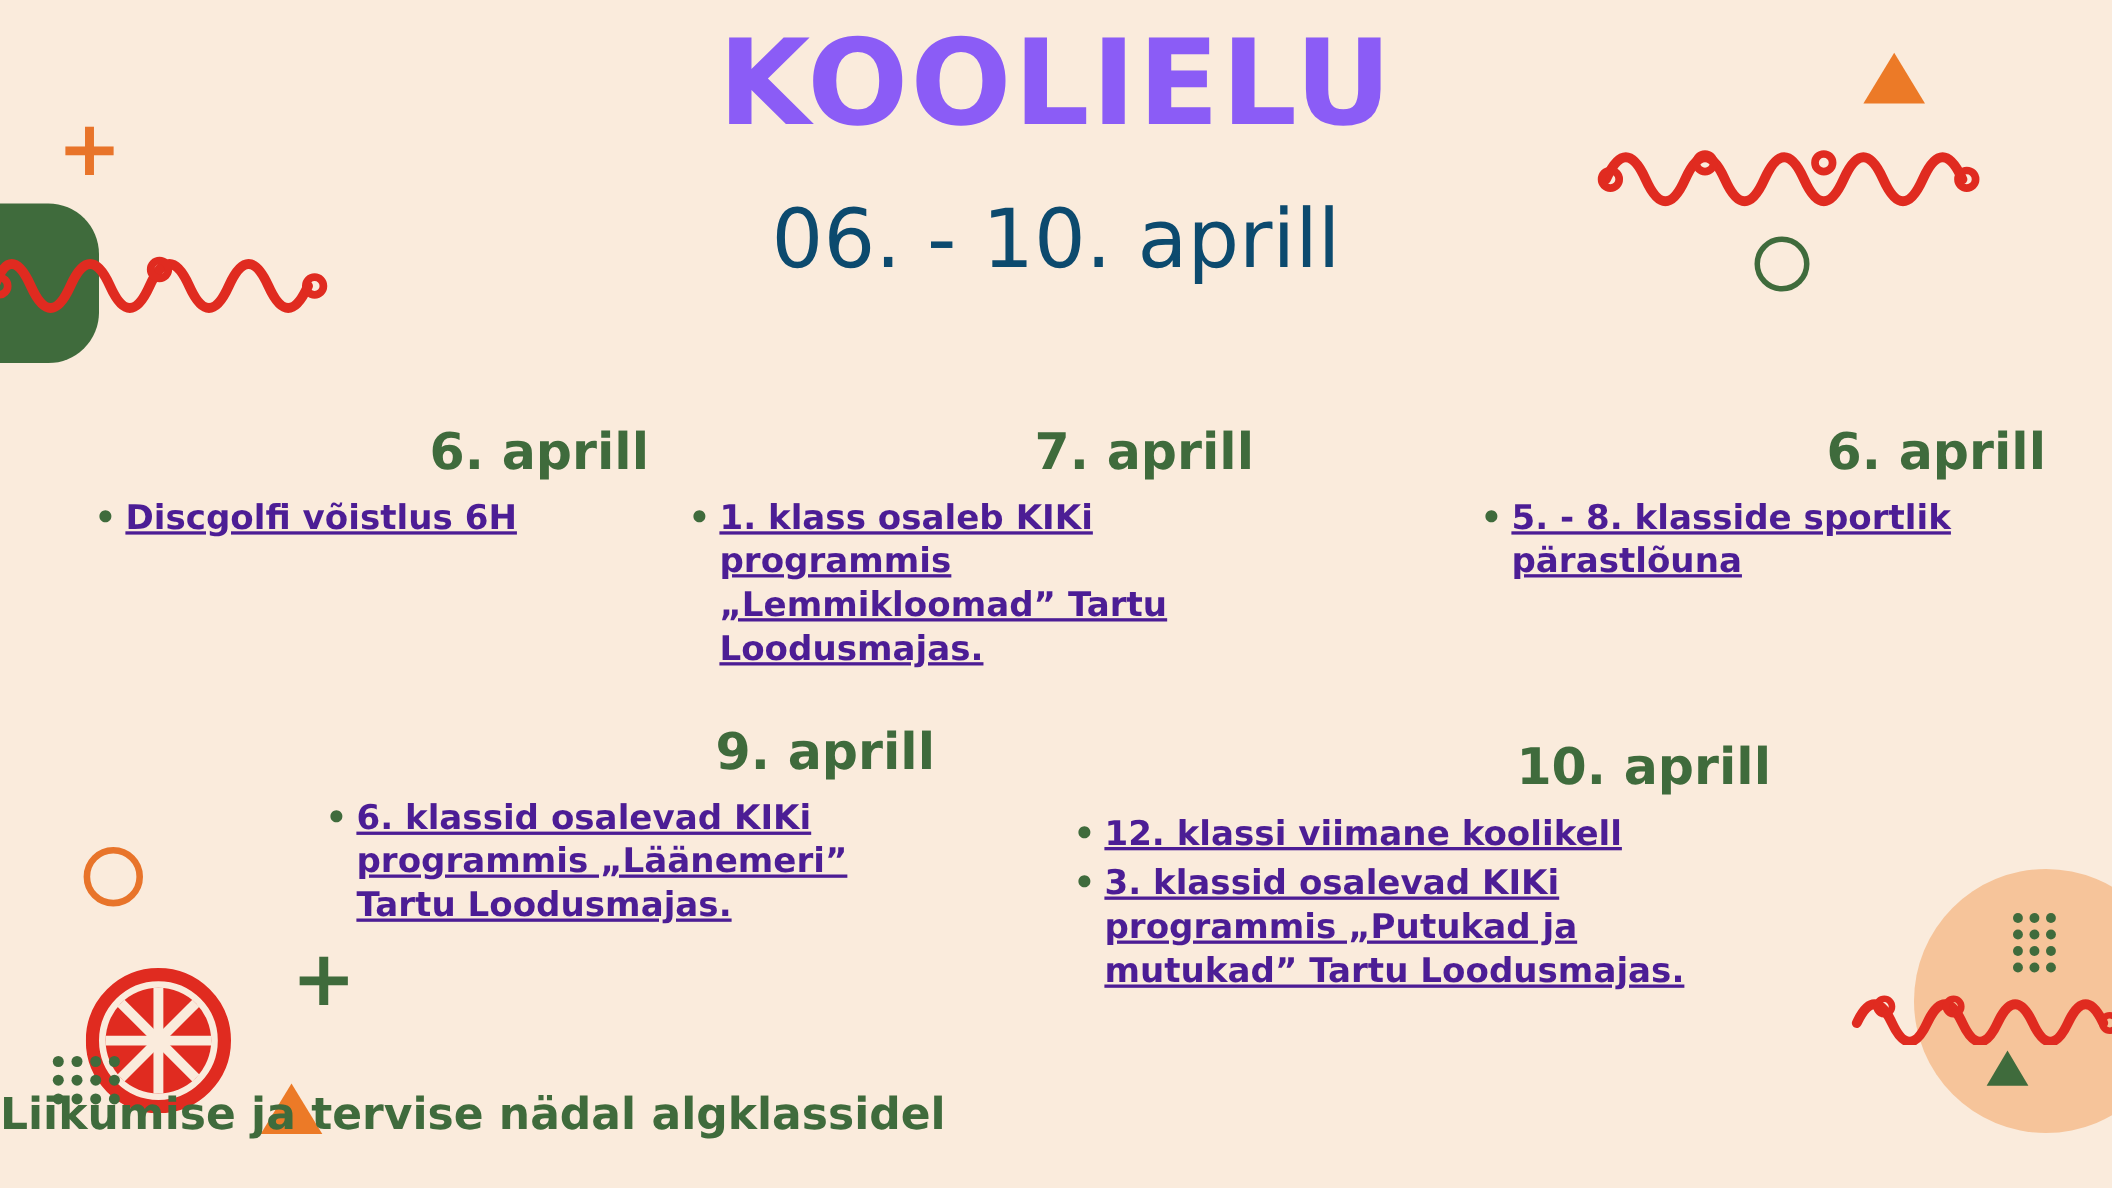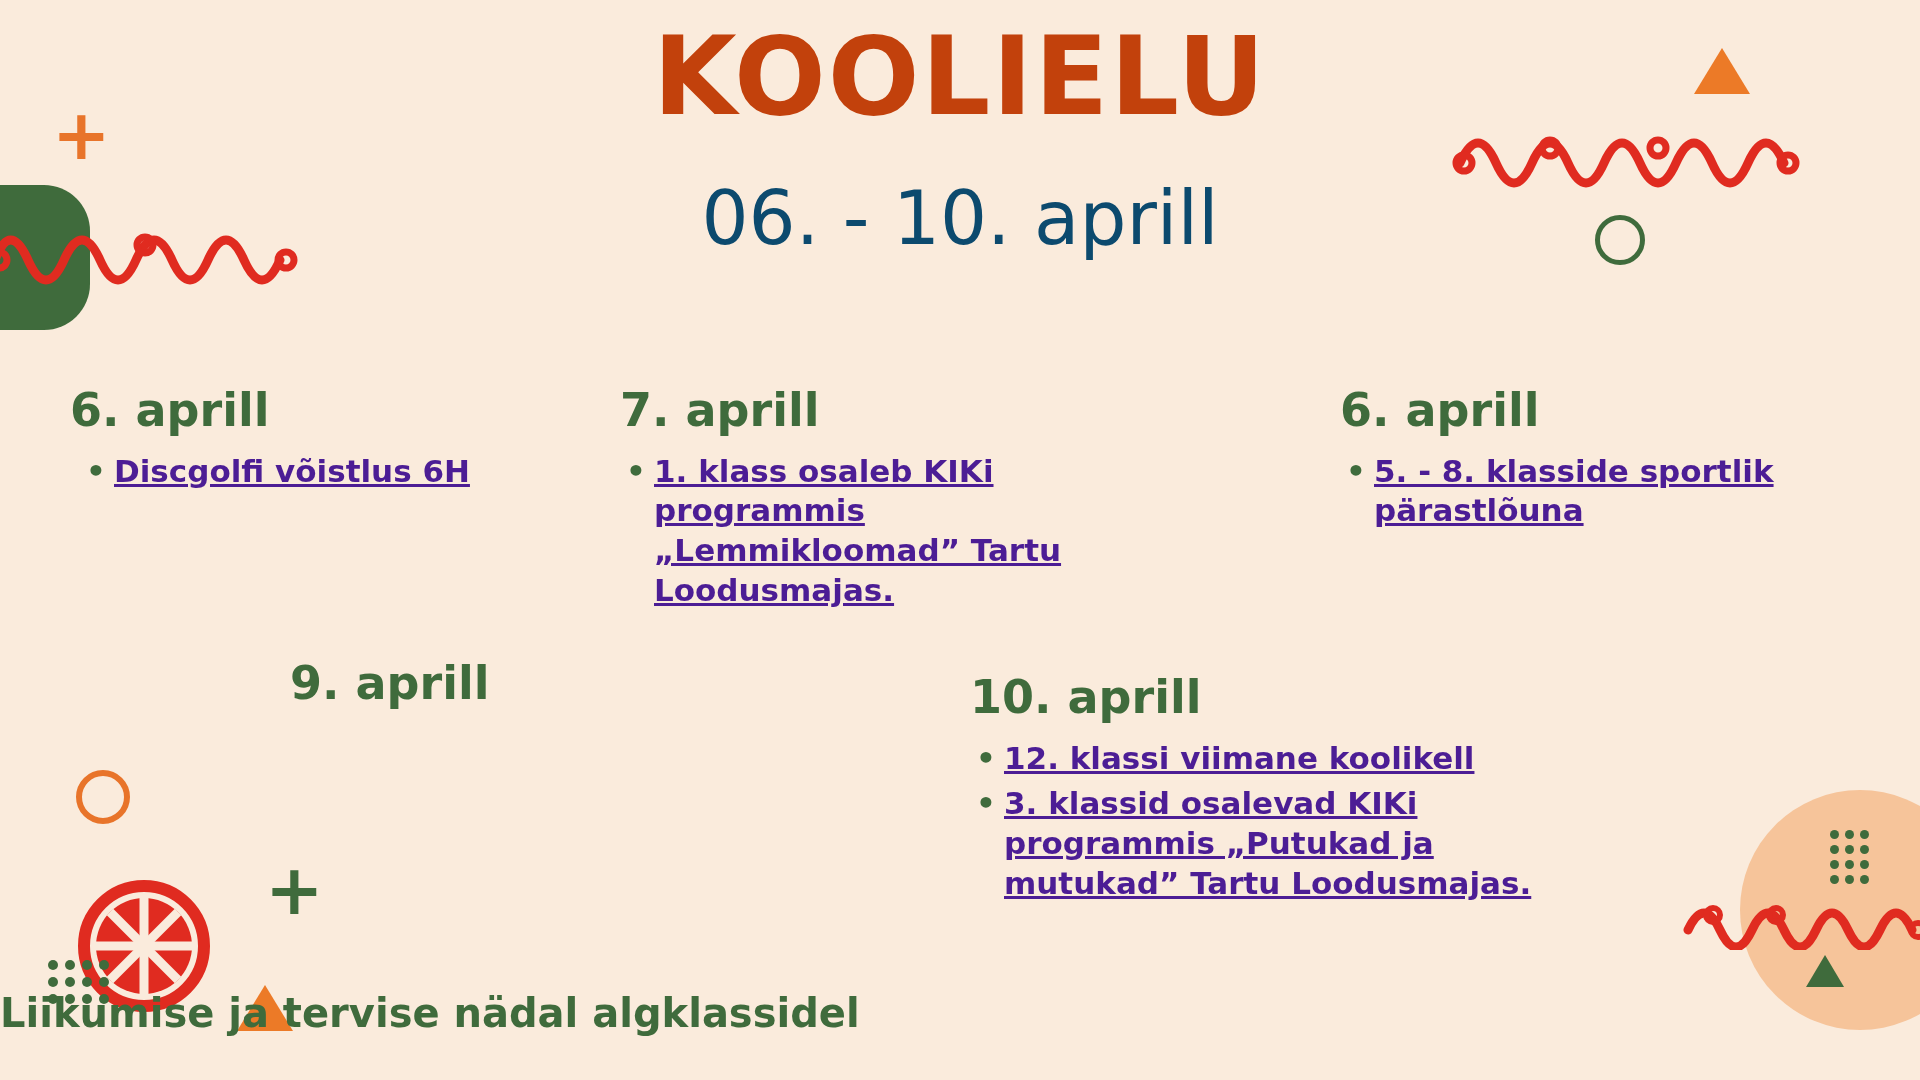--- a/index.html
+++ b/index.html
@@ -23,42 +23,42 @@
 
   
   .title {
     position: absolute;
     left: 0;
     top: 22px;
     width: 1920px;
     text-align: center;
     font-size: 108px;
     font-weight: bold;
-    color: #c2410c;
+    color: #8b5cf6;
     letter-spacing: 2px;
     line-height: 1.02;
   }
   .subtitle {
     position: absolute;
     left: 0;
     top: 180px;
     width: 1920px;
     text-align: center;
     font-size: 74px;
     font-weight: normal;
     color: #0c4a6e;
     line-height: 1.05;
   }
 
   
   .day-heading {
     color: #3f6b3c;
     font-size: 46px;
     font-weight: bold;
-    text-align: left;
+    text-align: right;
     margin: 0 0 16px 0;
     line-height: 1.1;
   }
   .day-block { position: absolute; }
   ul.items {
     margin: 0;
     padding: 0;
     list-style: none;
   }
   ul.items li {
@@ -275,20 +275,23 @@
 
   <div class="day-block" id="day3">
     <div class="day-heading">6. aprill</div>
     <ul class="items">
       <li>5. - 8. klasside sportlik pärastlõuna</li>
     </ul>
   </div>
 
   <div class="day-block" id="day4">
     <div class="day-heading">9. aprill</div>
+    <ul class="items">
+      <li>6. klassid osalevad KIKi programmis „Läänemeri” Tartu Loodusmajas.</li>
+    </ul>
   </div>
 
   <div class="day-block" id="day5">
     <div class="day-heading">10. aprill</div>
     <ul class="items">
       <li>12. klassi viimane koolikell</li>
       <li>3. klassid osalevad KIKi programmis „Putukad ja mutukad” Tartu Loodusmajas.</li>
     </ul>
   </div>
 

